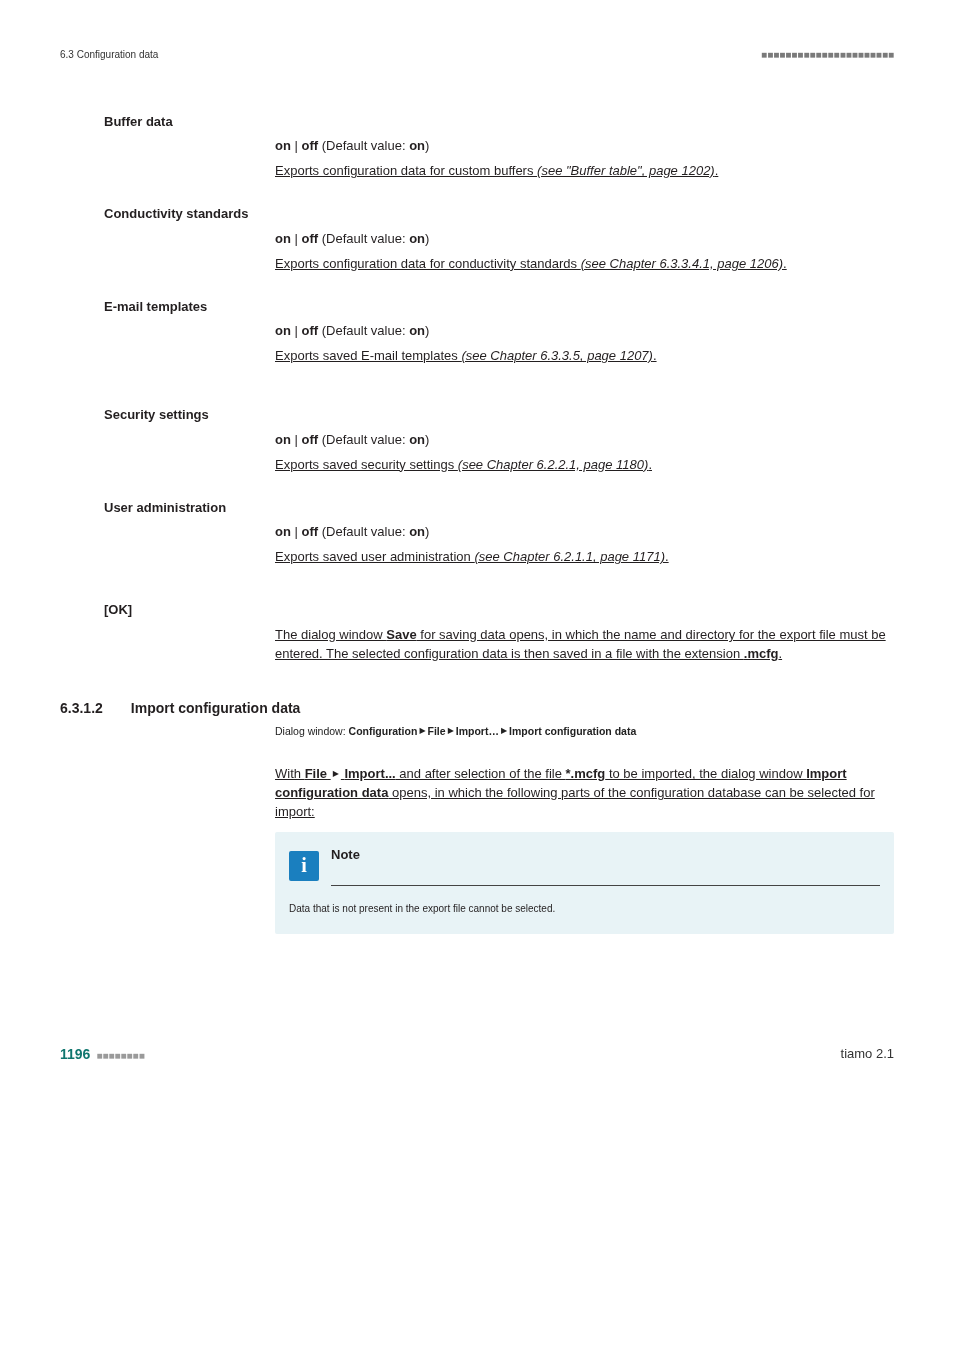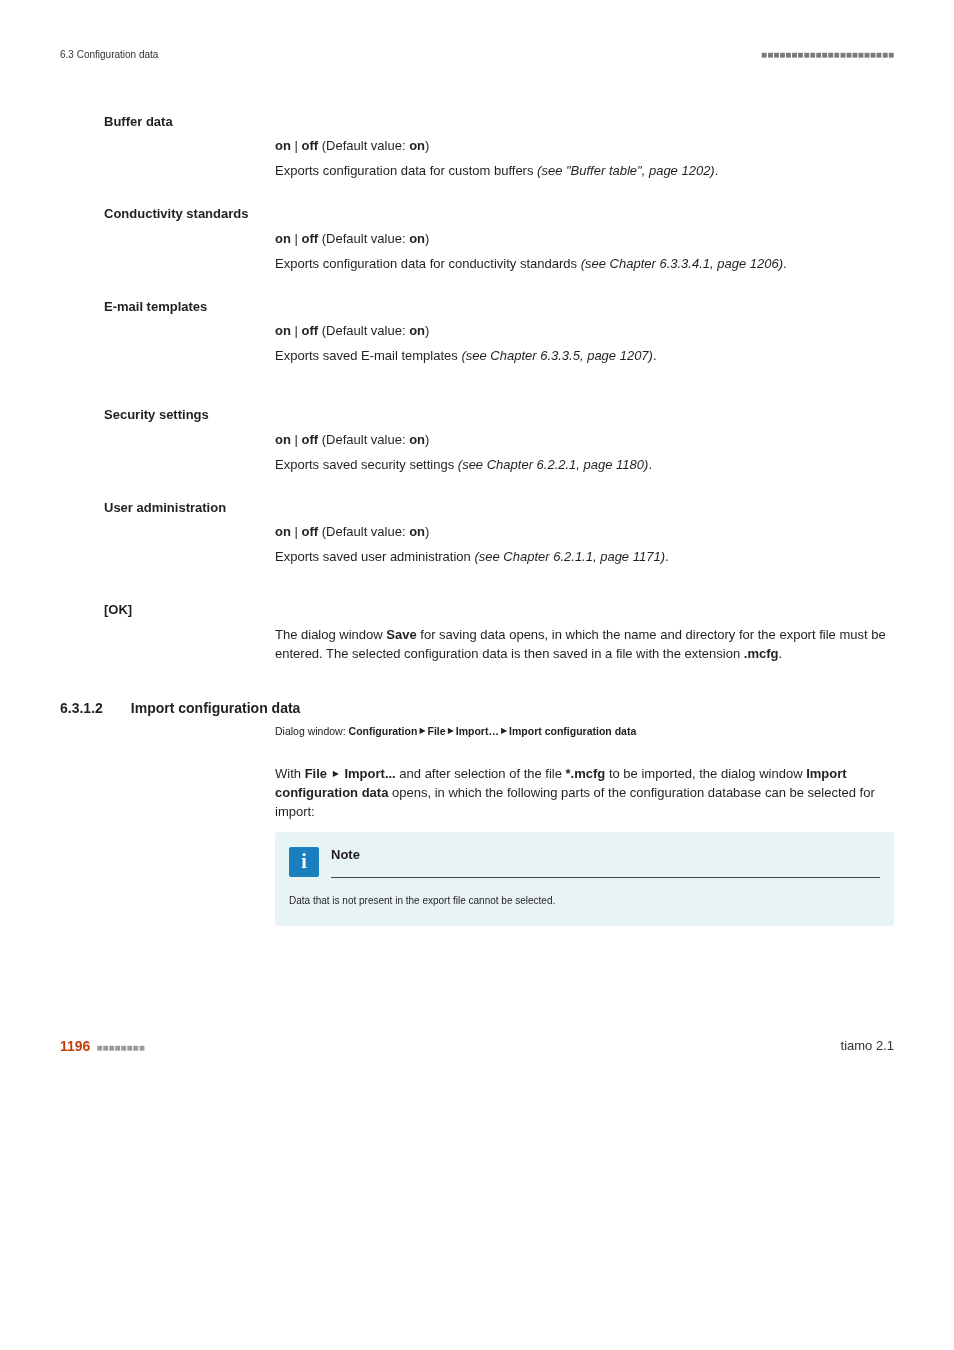--- a/index.html
+++ b/index.html
@@ -31,21 +31,21 @@
     font-weight: bold;
     font-size: 13px;
     margin-top: 24px;
     margin-bottom: 6px;
     margin-left: 44px;
   }
   .body-col {
     margin-left: 215px;
   }
   .onoff { margin-bottom: 6px; }
-  .desc { margin-bottom: 4px; }
+  .desc { margin-bottom: 4px; text-decoration: underline; }
   .italic { font-style: italic; }
   .sec-row {
     display: flex;
     align-items: center;
     margin-top: 34px;
     margin-bottom: 6px;
     gap: 28px;
   }
   .sec-num { font-weight: bold; font-size: 14px; }
   .sec-title { font-weight: bold; font-size: 14px; }
@@ -88,33 +88,33 @@
     font-weight: bold;
     font-size: 20px;
     font-family: Georgia, serif;
     border-radius: 2px;
   }
   .note-label-wrap { flex: 1; }
   .note-label {
     font-weight: bold;
     font-size: 13px;
     display: block;
-    padding-bottom: 12px;
+    padding-bottom: 20px;
     border-bottom: 1px solid #444;
   }
   .note-body { font-size: 10px; }
   .footer-row {
     display: flex;
     justify-content: space-between;
     align-items: center;
     margin-top: 110px;
     font-size: 11px;
     color: #333;
   }
-  .footer-left .pn { font-weight: bold; font-size: 14px; color: #c2410c; margin-right: 6px; }
+  .footer-left .pn { font-weight: bold; font-size: 14px; color: #0f766e; margin-right: 6px; }
   .footer-left .ticks { color: #9a9a9a; font-size: 10px; letter-spacing: 0; }
   .footer-right { font-size: 13px; }
   b { font-weight: bold; }
 </style>
 </head>
 <body>
 
 <div class="header-row">
   <span class="header-left">6.3 Configuration data</span>
   <span class="header-ticks">■■■■■■■■■■■■■■■■■■■■■■</span>

